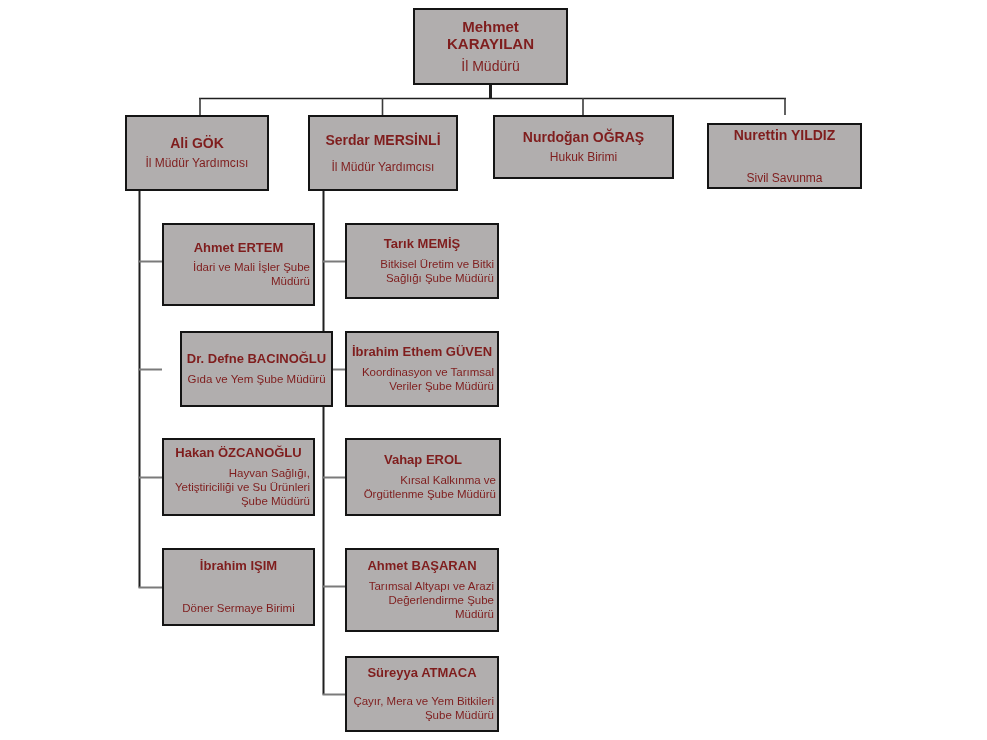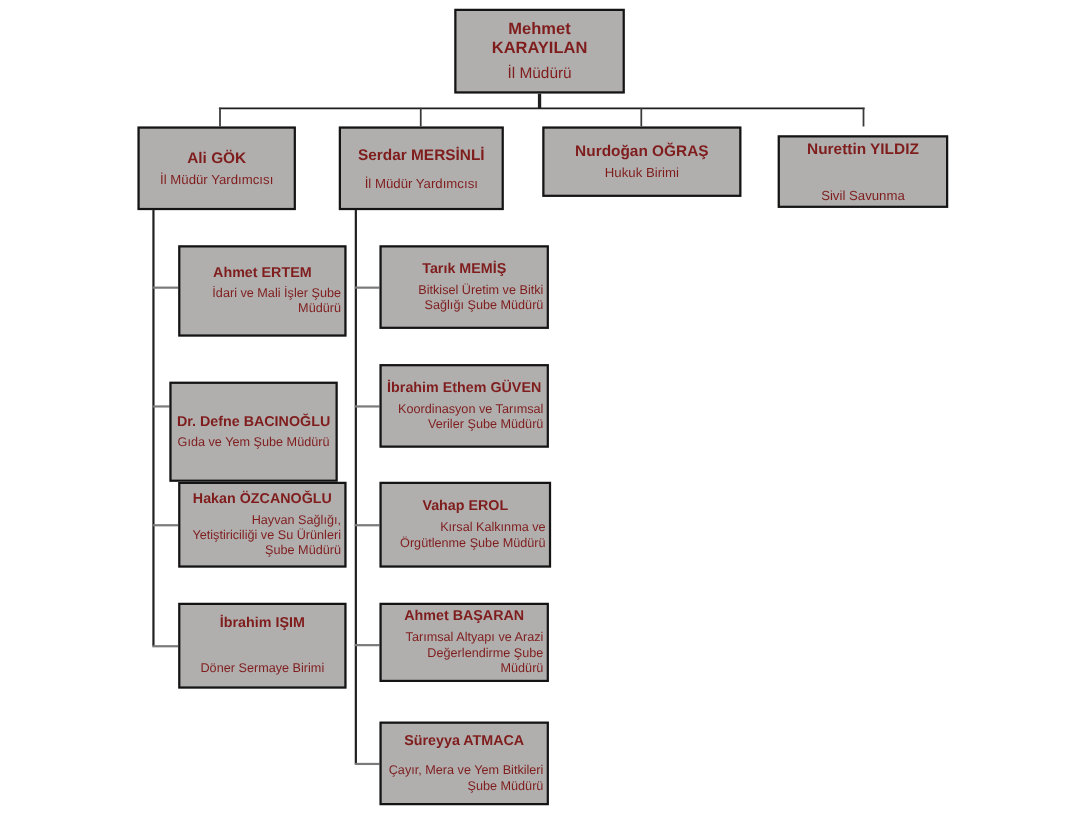--- a/index.html
+++ b/index.html
@@ -24,27 +24,27 @@
   .lvl2 .nm{font-size:14px;}
   .lvl2 .rl{font-size:12px;}
   .b-d0{left:125px;top:115px;width:144px;height:76px;}
   .b-d1{left:308px;top:115px;width:150px;height:76px;gap:12px;}
   .b-d2{left:493px;top:115px;width:181px;height:64px;}
   .b-d3{left:707px;top:123px;width:155px;height:66px;gap:28px;}
   
   .lvl3 .nm{font-size:13px;}
   .lvl3 .rl{font-size:11.5px;}
   .b-g0{left:162px;top:223px;width:153px;height:83px;}
-  .b-g1{left:154px;top:331px;width:153px;height:91px;margin-top:16px;}
+  .b-g1{left:180px;top:331px;width:153px;height:76px;}
   .b-g2{left:162px;top:438px;width:153px;height:78px;}
   .b-g3{left:162px;top:548px;width:153px;height:78px;gap:27px;}
   .b-m0{left:345px;top:223px;width:154px;height:76px;}
   .b-m1{left:345px;top:331px;width:154px;height:76px;}
   .b-m2{left:345px;top:438px;width:156px;height:78px;}
-  .b-m3{left:345px;top:548px;width:154px;height:72px;}
+  .b-m3{left:345px;top:548px;width:154px;height:84px;}
   .b-m4{left:345px;top:656px;width:154px;height:76px;gap:14px;}
 </style>
 </head>
 <body>
 
 <div class="canvas">
 
   <svg class="wires" viewBox="0 0 987 740" xmlns="http://www.w3.org/2000/svg">
 
     <line x1="490.5" y1="85" x2="490.5" y2="99" stroke="#1f1f1f" stroke-width="3"></line>

